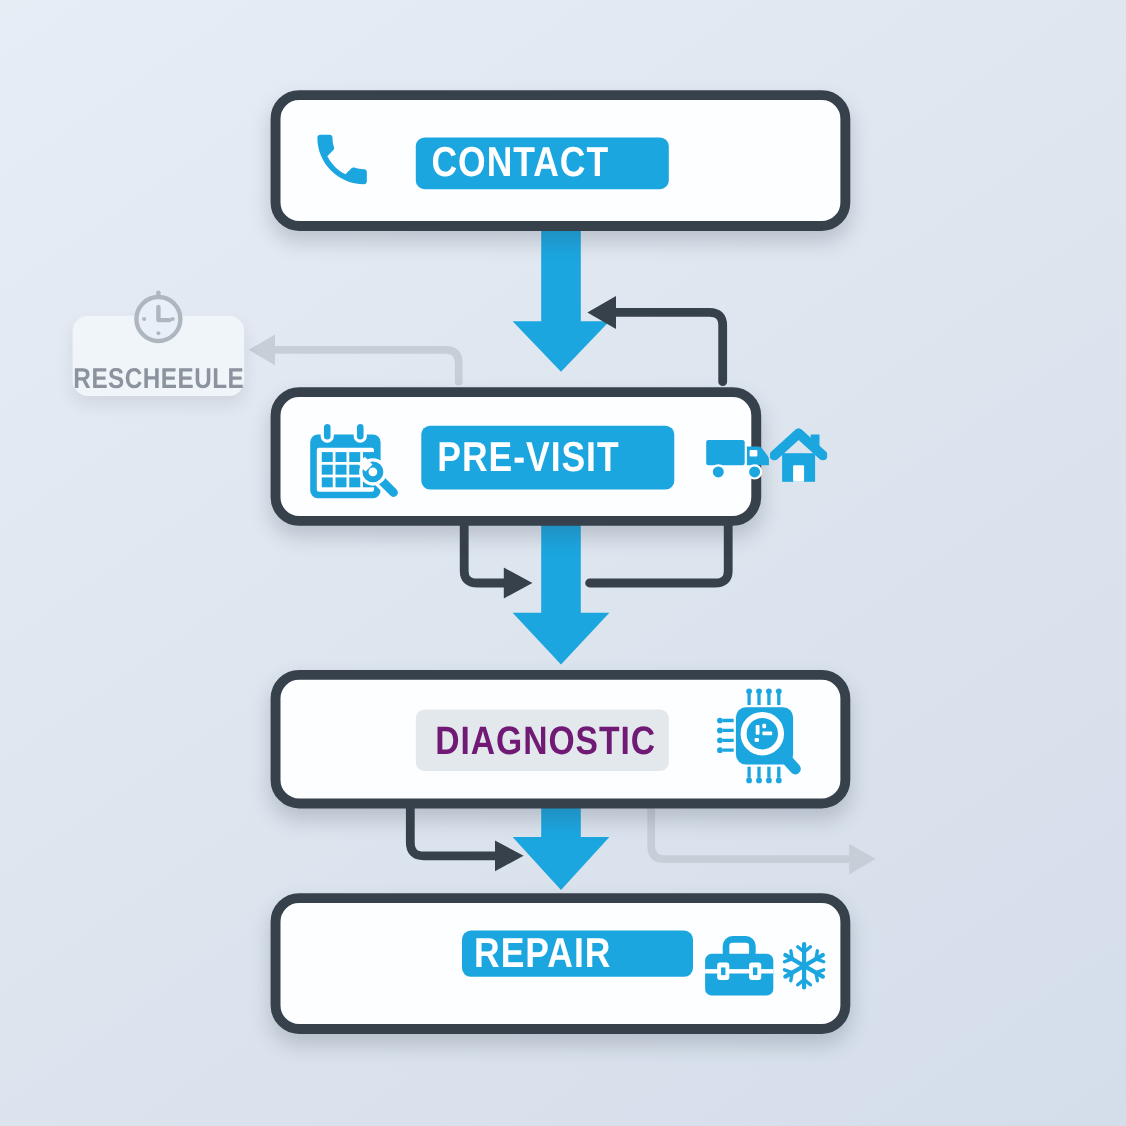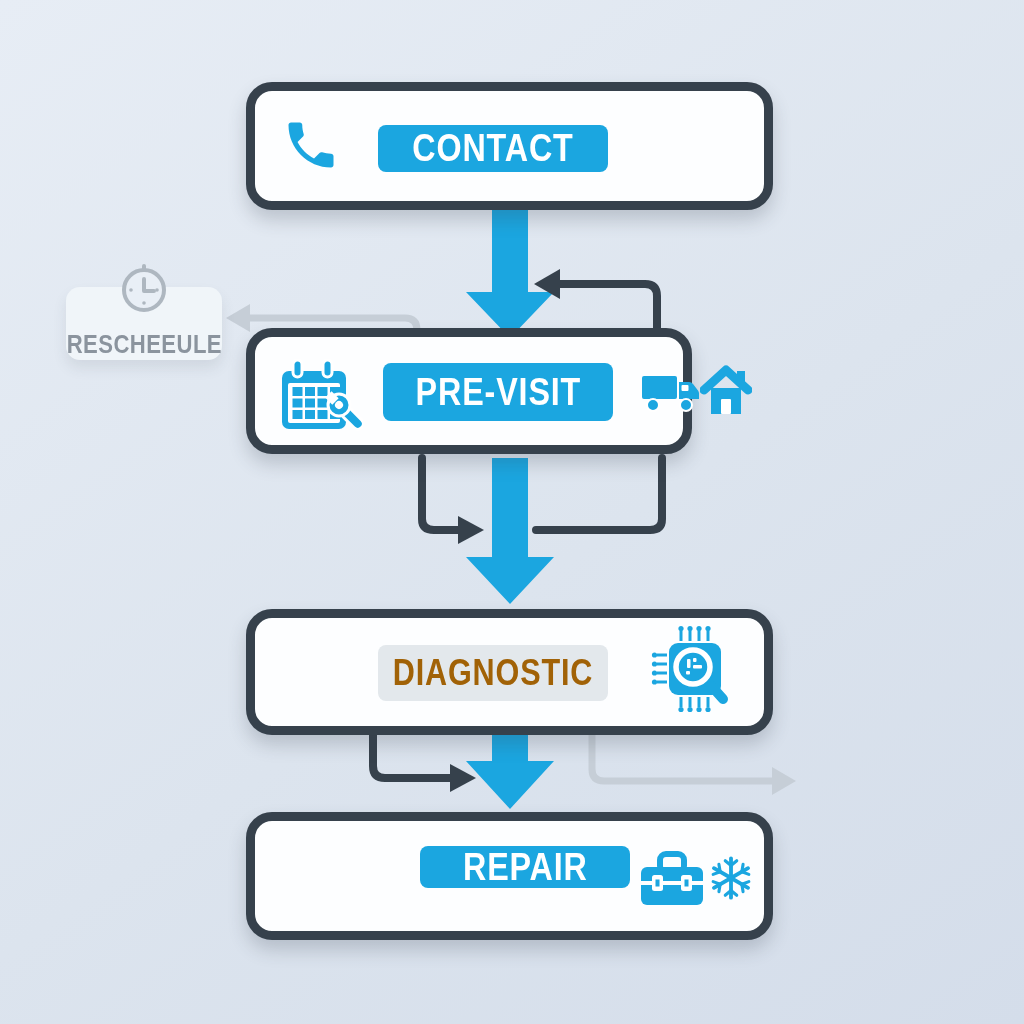--- a/index.html
+++ b/index.html
@@ -39,25 +39,25 @@
   .s-muted{stroke:var(--icon-gray);fill:none;}
   
   .node{
     position:absolute;z-index:2;
     background:var(--node-fill);
     border:9px solid var(--outline-dark);
     border-radius:26px;
     box-shadow:0 10px 18px rgba(54,65,76,.22);
   }
   .banner{
-    position:absolute;display:flex;align-items:center;justify-content:center;
+    position:absolute;display:flex;align-items:center;justify-content:flex-start;
     border-radius:8px;overflow:hidden;
   }
   .banner-blue{background:var(--accent-blue);color:#fff;}
-  .banner-gray{background:var(--diagnostic-banner-fill);color:#a16207;}
+  .banner-gray{background:var(--diagnostic-banner-fill);color:#701a75;}
   .cond{
     display:inline-block;font-weight:700;white-space:nowrap;
     transform:scaleX(.85);transform-origin:center;letter-spacing:1px;
   }
   .label-lg{font-size:38px;}
   .label-md{font-size:36px;}
   
   .side-box{
     position:absolute;z-index:2;
     background:var(--side-fill);
@@ -114,21 +114,21 @@
       <line class="s-muted" x1="26" y1="3" x2="26" y2="8" stroke-width="4" stroke-linecap="round"></line>
       <circle cx="26" cy="27" r="20" fill="#E9EFF6" stroke="var(--icon-gray)" stroke-width="4"></circle>
       <path class="s-muted" d="M26,16 L26,28 L36,28" stroke-width="4" stroke-linecap="round" stroke-linejoin="round"></path>
       <circle class="f-muted" cx="13" cy="27" r="1.8"></circle>
       <circle class="f-muted" cx="39" cy="27" r="1.8"></circle>
       <circle class="f-muted" cx="26" cy="40" r="1.8"></circle>
     </svg>
     <span class="side-label" style="font-size:26px;">RESCHEEULE</span>
   </div>
 
-  <div class="node" style="left:246px;top:328px;width:446px;height:126px;">
+  <div class="node" style="left:246px;top:352px;width:446px;height:126px;">
     <svg class="icon" style="left:24px;top:22px;" width="84" height="78" viewBox="0 0 84 78">
       <rect class="f-blue" x="3" y="12" width="64" height="58" rx="7"></rect>
       <rect x="14" y="1" width="9" height="17" rx="4.5" fill="var(--accent-blue)" stroke="#fff" stroke-width="3"></rect>
       <rect x="44" y="1" width="9" height="17" rx="4.5" fill="var(--accent-blue)" stroke="#fff" stroke-width="3"></rect>
       <rect class="f-white" x="9" y="24" width="52" height="40" rx="2"></rect>
       <g class="f-blue">
         <rect x="13.5" y="28" width="10" height="9"></rect>
           <rect x="26" y="28" width="10" height="9"></rect>
         <rect x="38.5" y="28" width="10" height="9"></rect>
           <rect x="51" y="28" width="10" height="9"></rect>

